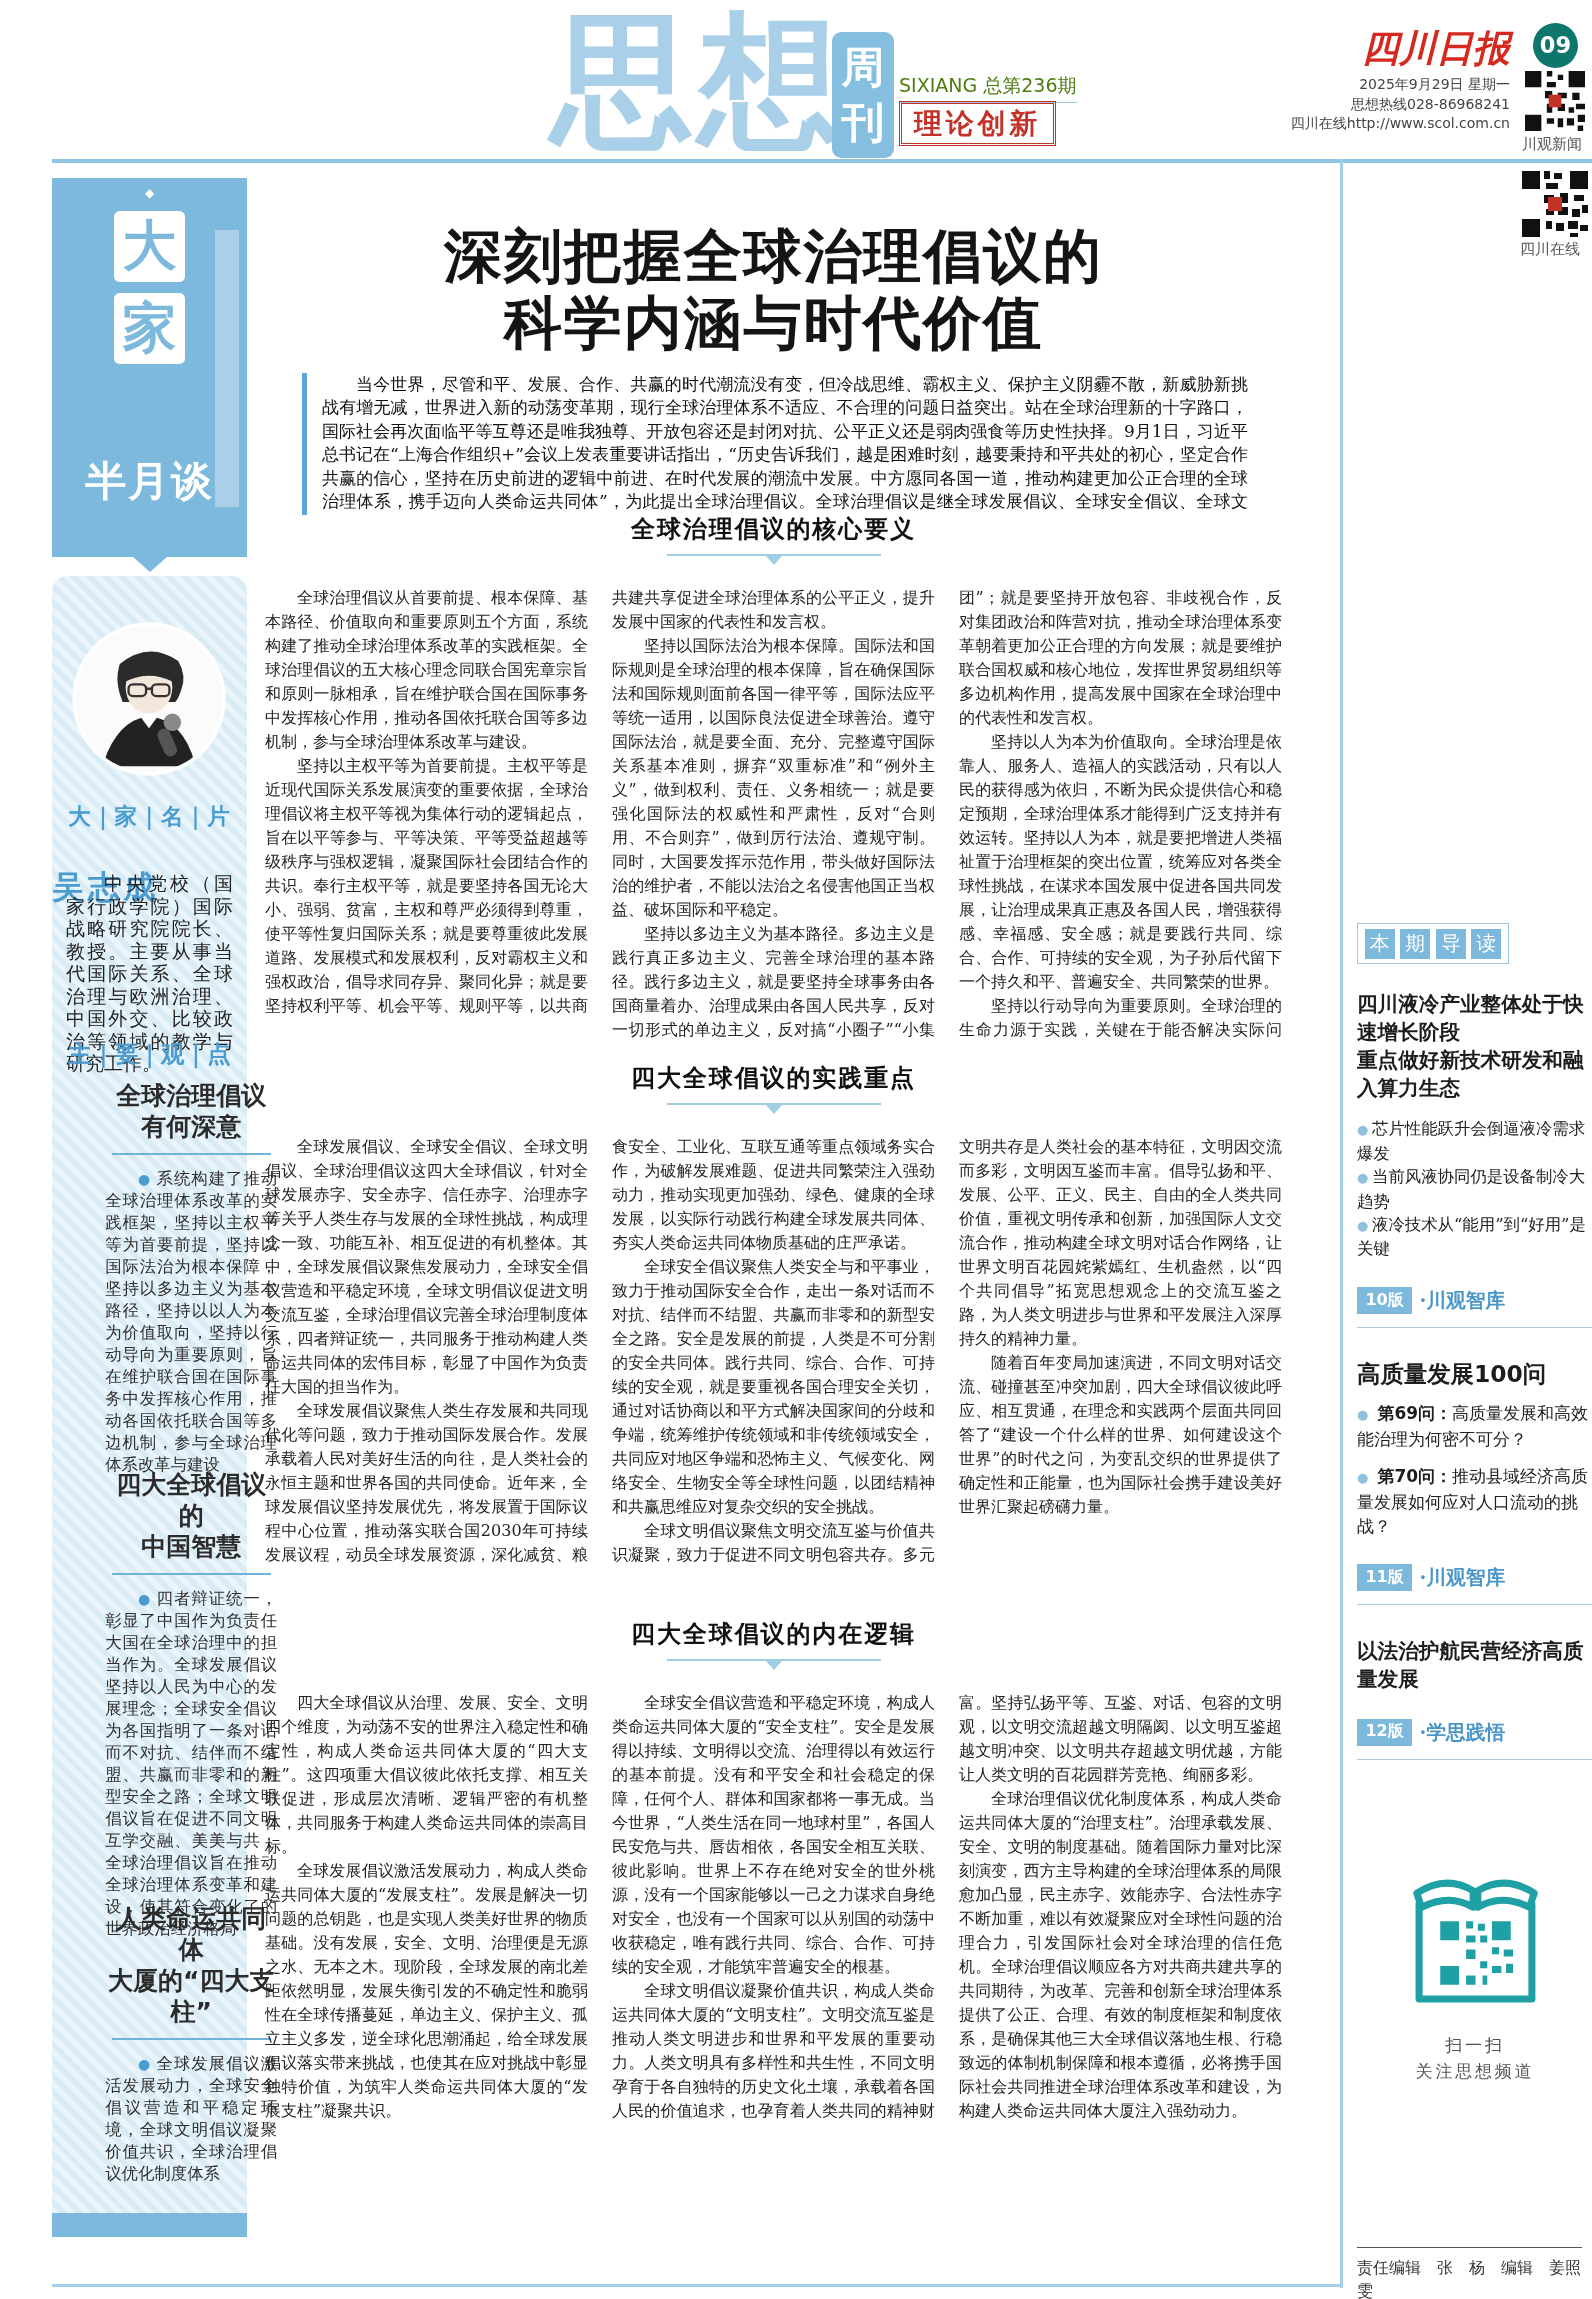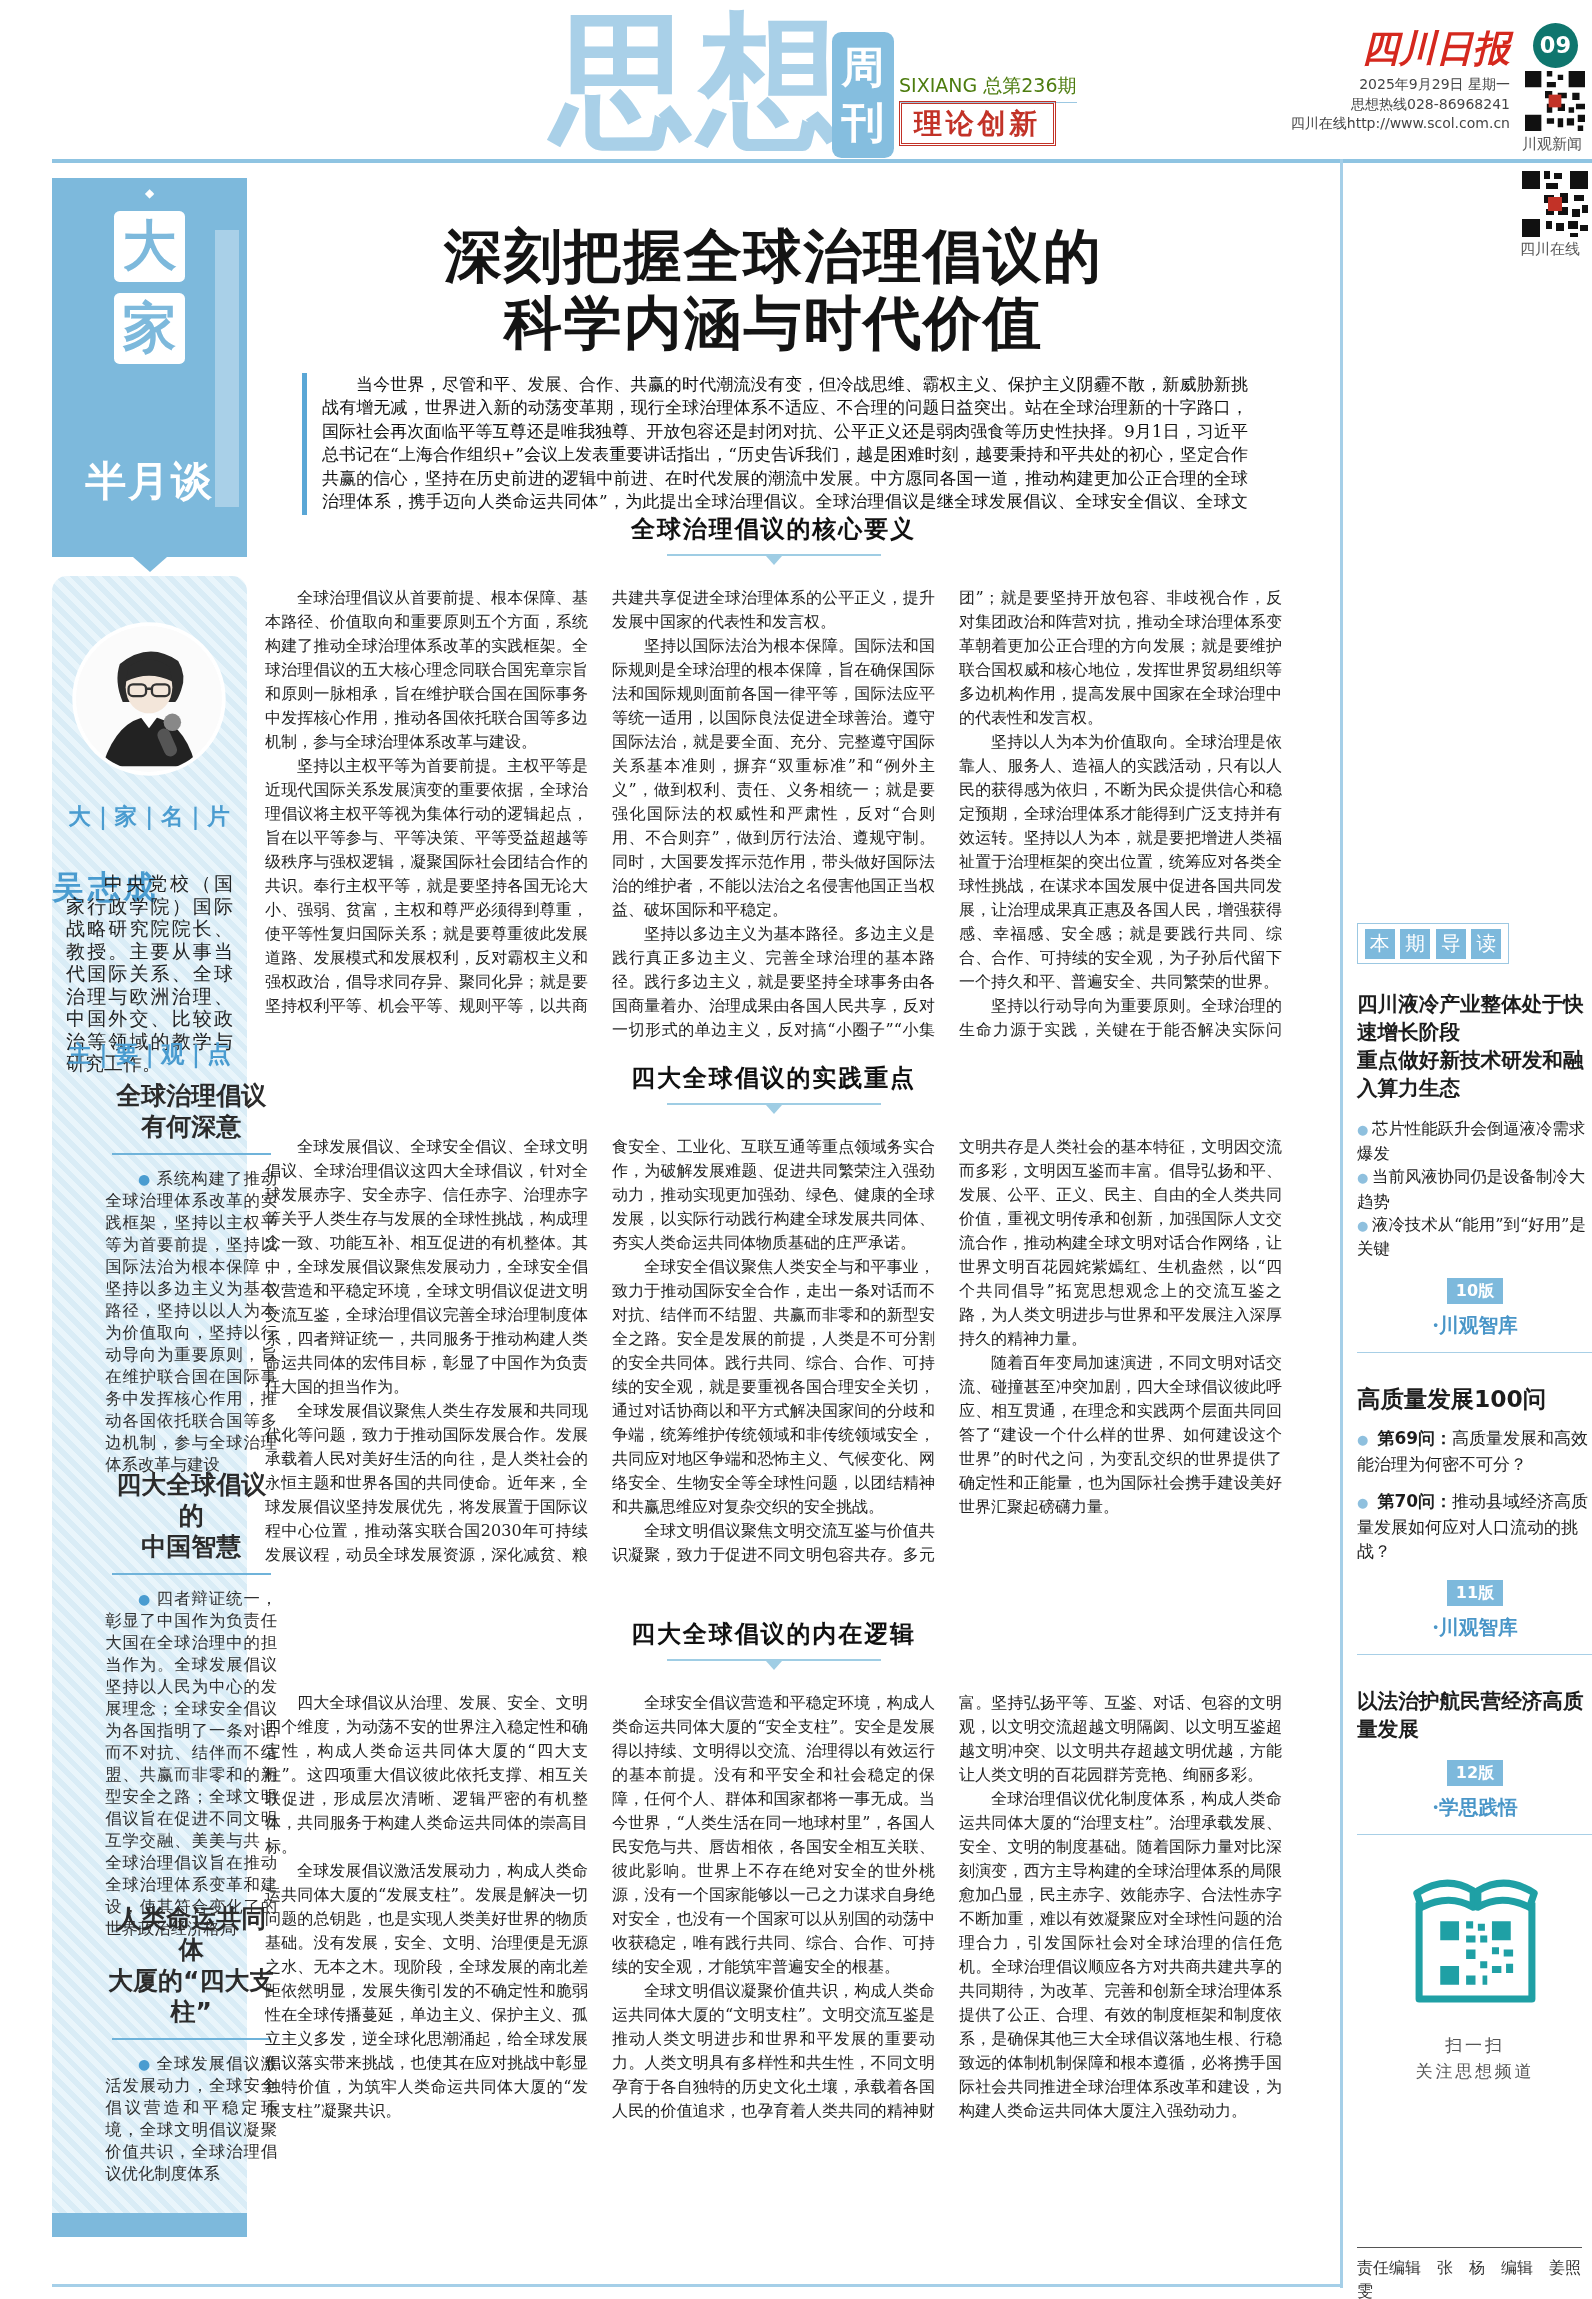--- a/index.html
+++ b/index.html
@@ -96,21 +96,21 @@
   .digest-label{ display:inline-flex; gap:5.6px; border:0.9px solid #9cc8e2; padding:4.7px 6.6px; background:#fff;}
   .digest-label span{ width:30px; height:30px; background:#7db9dc; color:#fff; display:flex;
     align-items:center; justify-content:center; font-size:19.7px; font-family:"DejaVu Serif", serif;}
   .dg-title{ font-size:20.6px; line-height:28px; font-weight:bold; color:#1d1d1d; margin-top:26px;}
   .dg-bullets{ margin-top:15px; font-family:"DejaVu Serif", serif;}
   .dg-bullets div{ font-size:16.4px; line-height:23.4px; color:#222;}
   .dg-bullets div::before{ content:"●"; color:#8fc0de; font-size:13px; margin-right:3.7px;}
   .dg-q{ font-size:17px; line-height:24px; color:#222; margin-top:13px; font-family:"DejaVu Serif", serif;}
   .dg-q b{ font-family:"DejaVu Sans", sans-serif; color:#1d1d1d;}
   .dg-q::before{ content:"●"; color:#8fc0de; font-size:13px; margin-right:3.7px;}
-  .dg-tag{ display:flex; align-items:center; gap:7.5px; margin-top:17px;flex-direction:column;}
+  .dg-tag{ display:flex; gap:7.5px; margin-top:26px;}
   .dg-tag .pg{ background:#7db9dc; color:#fff; font-size:16px; padding:2.8px 8.4px; font-weight:bold;}
   .dg-tag .col{ color:#4a96c8; font-size:19.7px; font-weight:bold; font-family:"DejaVu Serif", serif;}
   .dg-hr{ height:0.9px; background:#a8cfe6; margin-top:13px;} .gap34{ margin-top:32px;}
   .book{ position:absolute; left:1398px; top:1872px; width:154px; text-align:center;}
   .book-cap{ margin-top:15px; font-size:17px; line-height:26px; color:#555; letter-spacing:2.8px;
     font-family:"DejaVu Serif", serif;}
 
   
   .credits{ position:absolute; left:1357px; top:2247px; width:225px; border-top:0.9px solid #555;
     padding-top:7.5px; font-size:16px; line-height:23.4px; color:#333; font-family:"DejaVu Sans", sans-serif;}

